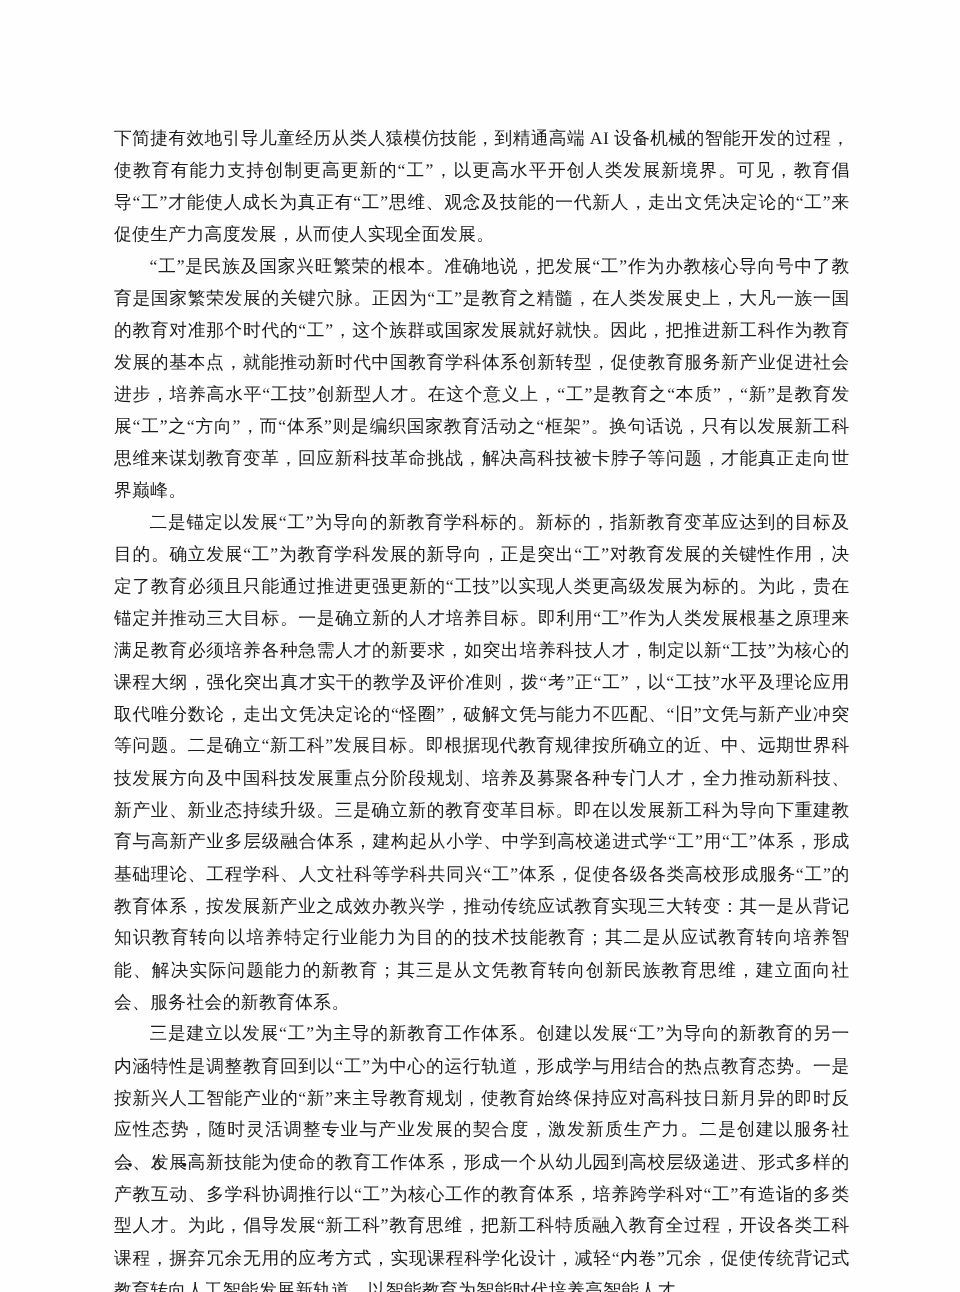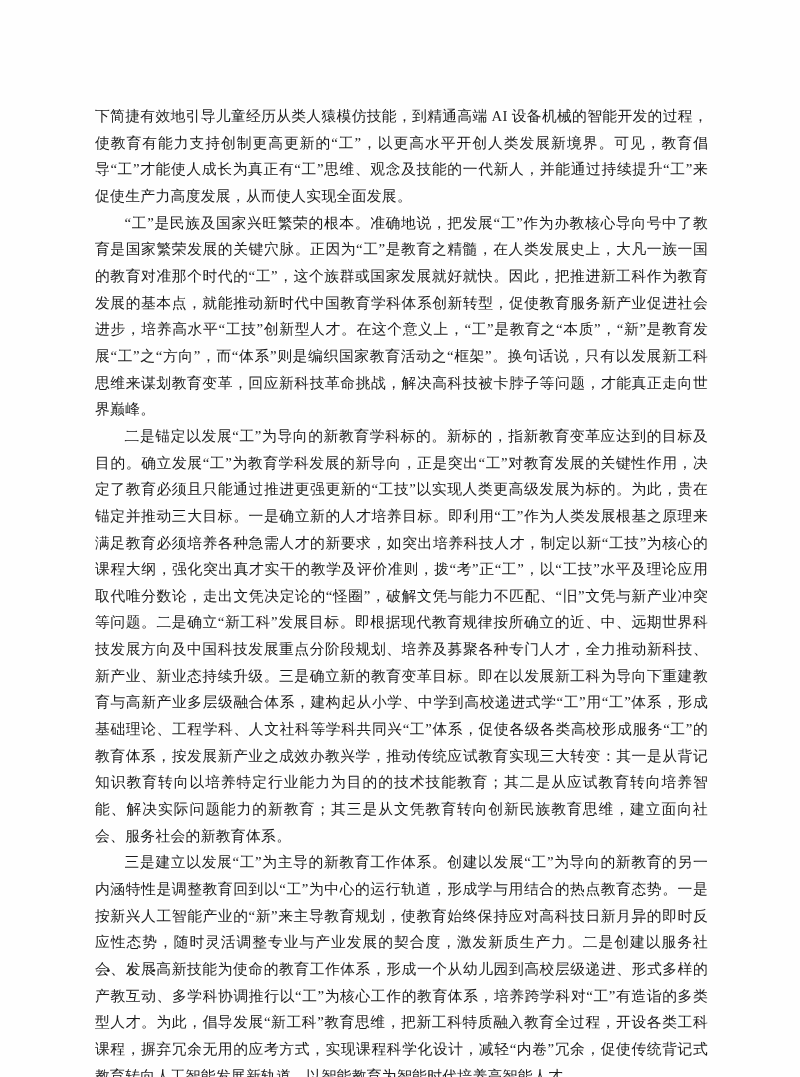--- a/index.html
+++ b/index.html
@@ -40,20 +40,20 @@
     font-size: 13px;
     letter-spacing: 7px;
     color: #222;
   }
 </style>
 </head>
 <body>
 
 <div class="page">
   <div class="text-block">
-    <p class="para no-indent">下简捷有效地引导儿童经历从类人猿模仿技能，到精通高端 AI 设备机械的智能开发的过程，使教育有能力支持创制更高更新的“工”，以更高水平开创人类发展新境界。可见，教育倡导“工”才能使人成长为真正有“工”思维、观念及技能的一代新人，并能通过持续提升“工”来促使生产力高度发展，从而使人实现全面发展。</p>
+    <p class="para no-indent">下简捷有效地引导儿童经历从类人猿模仿技能，到精通高端 AI 设备机械的智能开发的过程，使教育有能力支持创制更高更新的“工”，以更高水平开创人类发展新境界。可见，教育倡导“工”才能使人成长为真正有“工”思维、观念及技能的一代新人，走出文凭决定论的“工”来促使生产力高度发展，从而使人实现全面发展。</p>
     <p class="para">“工”是民族及国家兴旺繁荣的根本。准确地说，把发展“工”作为办教核心导向号中了教育是国家繁荣发展的关键穴脉。正因为“工”是教育之精髓，在人类发展史上，大凡一族一国的教育对准那个时代的“工”，这个族群或国家发展就好就快。因此，把推进新工科作为教育发展的基本点，就能推动新时代中国教育学科体系创新转型，促使教育服务新产业促进社会进步，培养高水平“工技”创新型人才。在这个意义上，“工”是教育之“本质”，“新”是教育发展“工”之“方向”，而“体系”则是编织国家教育活动之“框架”。换句话说，只有以发展新工科思维来谋划教育变革，回应新科技革命挑战，解决高科技被卡脖子等问题，才能真正走向世界巅峰。</p>
     <p class="para">二是锚定以发展“工”为导向的新教育学科标的。新标的，指新教育变革应达到的目标及目的。确立发展“工”为教育学科发展的新导向，正是突出“工”对教育发展的关键性作用，决定了教育必须且只能通过推进更强更新的“工技”以实现人类更高级发展为标的。为此，贵在锚定并推动三大目标。一是确立新的人才培养目标。即利用“工”作为人类发展根基之原理来满足教育必须培养各种急需人才的新要求，如突出培养科技人才，制定以新“工技”为核心的课程大纲，强化突出真才实干的教学及评价准则，拨“考”正“工”，以“工技”水平及理论应用取代唯分数论，走出文凭决定论的“怪圈”，破解文凭与能力不匹配、“旧”文凭与新产业冲突等问题。二是确立“新工科”发展目标。即根据现代教育规律按所确立的近、中、远期世界科技发展方向及中国科技发展重点分阶段规划、培养及募聚各种专门人才，全力推动新科技、新产业、新业态持续升级。三是确立新的教育变革目标。即在以发展新工科为导向下重建教育与高新产业多层级融合体系，建构起从小学、中学到高校递进式学“工”用“工”体系，形成基础理论、工程学科、人文社科等学科共同兴“工”体系，促使各级各类高校形成服务“工”的教育体系，按发展新产业之成效办教兴学，推动传统应试教育实现三大转变：其一是从背记知识教育转向以培养特定行业能力为目的的技术技能教育；其二是从应试教育转向培养智能、解决实际问题能力的新教育；其三是从文凭教育转向创新民族教育思维，建立面向社会、服务社会的新教育体系。</p>
     <p class="para">三是建立以发展“工”为主导的新教育工作体系。创建以发展“工”为导向的新教育的另一内涵特性是调整教育回到以“工”为中心的运行轨道，形成学与用结合的热点教育态势。一是按新兴人工智能产业的“新”来主导教育规划，使教育始终保持应对高科技日新月异的即时反应性态势，随时灵活调整专业与产业发展的契合度，激发新质生产力。二是创建以服务社会、发展高新技能为使命的教育工作体系，形成一个从幼儿园到高校层级递进、形式多样的产教互动、多学科协调推行以“工”为核心工作的教育体系，培养跨学科对“工”有造诣的多类型人才。为此，倡导发展“新工科”教育思维，把新工科特质融入教育全过程，开设各类工科课程，摒弃冗余无用的应考方式，实现课程科学化设计，减轻“内卷”冗余，促使传统背记式教育转向人工智能发展新轨道，以智能教育为智能时代培养高智能人才。</p>
 
   </div>
   <div class="footer">• 6 •</div>
 </div>
 
 </body></html>

